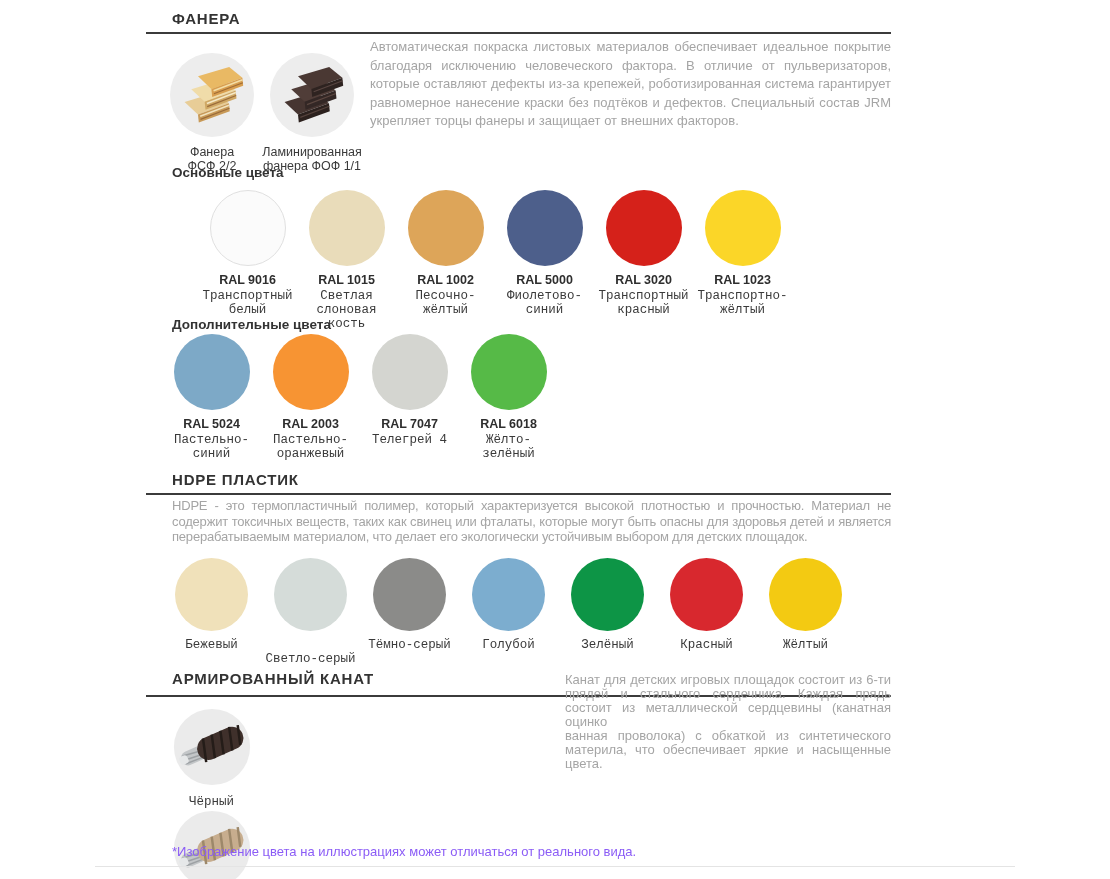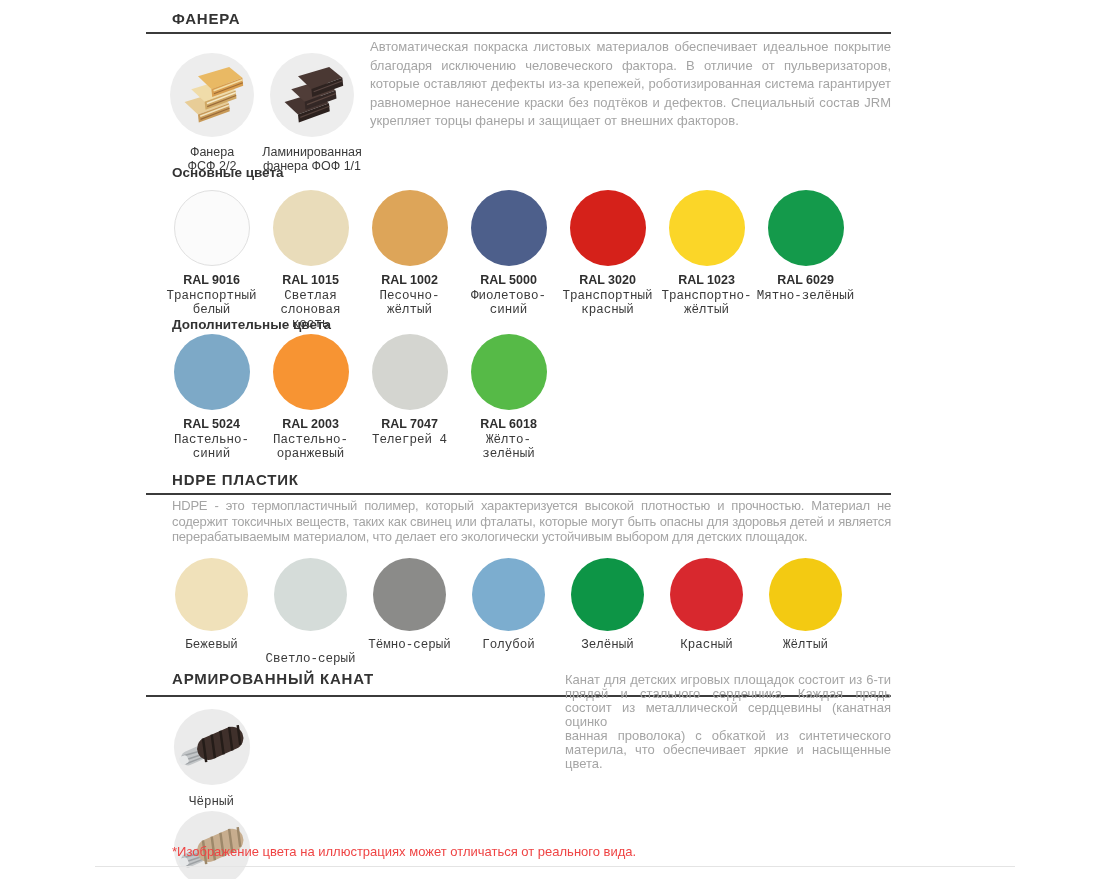--- a/index.html
+++ b/index.html
@@ -28,21 +28,21 @@
   .code{margin-top:7px;font-size:12.5px;font-weight:bold;color:#2e2e2e;
         text-align:center;line-height:14px;}
   .cname{margin-top:2px;font-size:12.5px;color:#3a3a3a;text-align:center;
          line-height:14px;white-space:pre-line;font-family:Liberation Mono, monospace;}
   .figlabel{margin-top:8px;font-size:12.5px;color:#3a3a3a;text-align:center;
             line-height:14px;white-space:pre-line;}
 
   .thumb{width:84px;height:84px;display:block;}
   .rope-thumb{width:80px;height:80px;display:block;}
 
-  .footnote{position:absolute;left:172px;top:844px;font-size:13px;color:#ef4444;}
+  .footnote{position:absolute;left:172px;top:844px;font-size:13px;color:#8b5cf6;}
   .faint-line{position:absolute;left:95px;top:866px;width:920px;height:1px;background:#e4e4e4;}
 </style>
 </head>
 <body>
 
 <div class="page">
 
   <div class="section-title" style="top:10px;">ФАНЕРА</div>
   <div class="rule" style="top:32px;"></div>
 
@@ -85,21 +85,21 @@
       </svg>
       <div class="figlabel">Ламинированная
 фанера ФОФ 1/1</div>
     </div>
   </div>
 
   <div class="para" style="left:370px;top:38px;width:521px;">Автоматическая покраска листовых материалов обеспечивает идеальное покрытие благодаря исключению человеческого фактора. В отличие от пульверизаторов, которые оставляют дефекты из-за крепежей, роботизированная система гарантирует равномерное нанесение краски без подтёков и дефектов. Специальный состав JRM укрепляет торцы фанеры и защищает от внешних факторов.</div>
 
   <div class="subhead" style="top:165px;">Основные цвета</div>
 
-  <div class="row" style="top:190px;">
+  <div class="row" style="top:190px;margin-left:36px;">
     <div class="cell">
       <span class="dot" style="background: rgb(251, 251, 251); border-color: rgb(224, 224, 224);"></span>
       <div class="code">RAL 9016</div>
       <div class="cname">Транспортный
 белый</div>
     </div>
     <div class="cell">
       <span class="dot" style="background: rgb(233, 220, 186);"></span>
       <div class="code">RAL 1015</div>
       <div class="cname">Светлая
@@ -122,25 +122,20 @@
       <div class="code">RAL 3020</div>
       <div class="cname">Транспортный
 красный</div>
     </div>
     <div class="cell">
       <span class="dot" style="background: rgb(251, 214, 40);"></span>
       <div class="code">RAL 1023</div>
       <div class="cname">Транспортно-
 жёлтый</div>
     </div>
-    <div class="cell">
-      <span class="dot" style="background: rgb(20, 154, 75);"></span>
-      <div class="code">RAL 6029</div>
-      <div class="cname">Мятно-зелёный</div>
-    </div>
   </div>
 
   <div class="subhead" style="top:317px;">Дополнительные цвета</div>
 
   <div class="row" style="top:334px;">
     <div class="cell">
       <span class="dot" style="background: rgb(125, 169, 199);"></span>
       <div class="code">RAL 5024</div>
       <div class="cname">Пастельно-
 синий</div>

